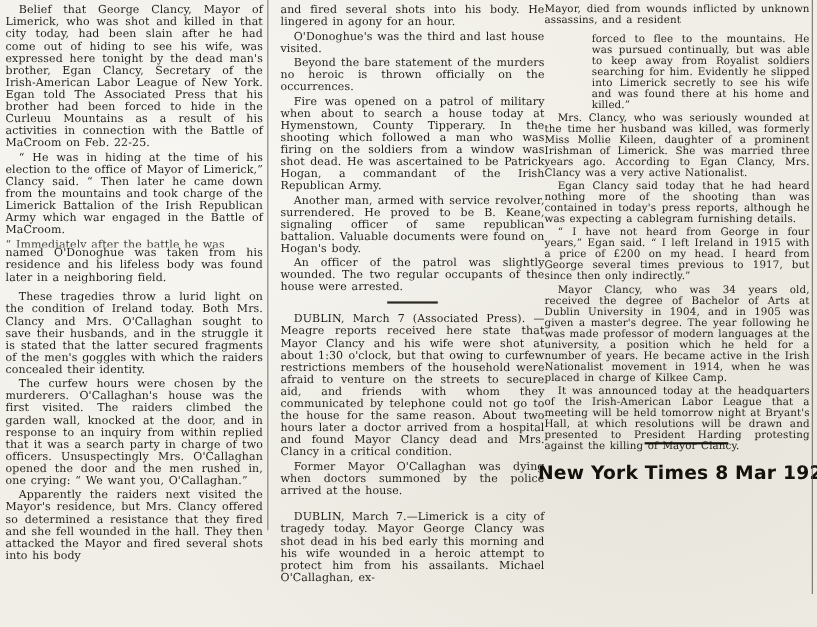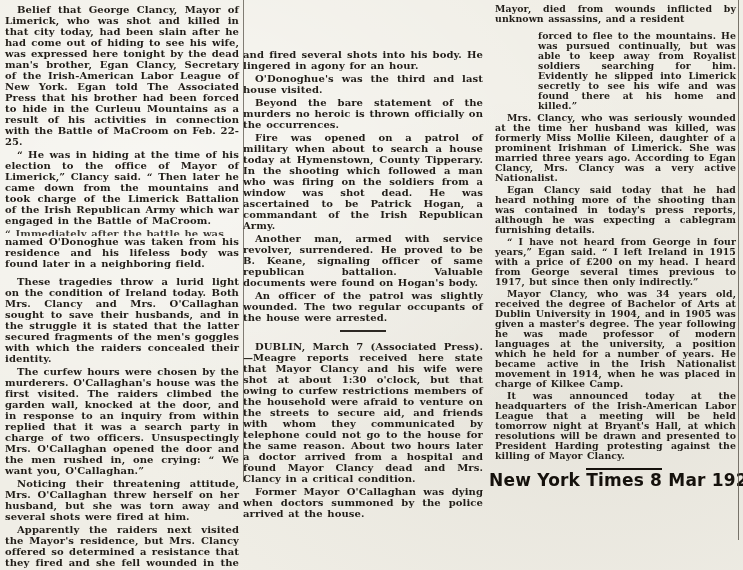--- a/index.html
+++ b/index.html
@@ -11,25 +11,25 @@
   .page{
     position:relative;width:743px;height:570px;overflow:hidden;
     background:
       radial-gradient(ellipse at 20% 30%, rgba(255,255,255,.5), rgba(255,255,255,0) 60%),
       radial-gradient(ellipse at 80% 70%, rgba(120,110,90,.08), rgba(120,110,90,0) 55%),
       #f0eee6;
     color:#211d18;
   }
   .col{position:absolute;top:0;}
   #c1{left:5px;width:234px;}
-  #c2{left:243px;width:240px;margin-top:45px;}
+  #c2{left:255px;width:240px;}
   #c3{left:495px;width:241px;}
   .para{
     margin:0 0 2px 0;
-    font-size:10px;line-height:11px;font-weight:bold;
+    font-size:10px;line-height:11px;font-weight:normal;
     text-align:justify;word-spacing:1px;letter-spacing:.1px;
     -webkit-hyphens:auto;hyphens:auto;
   }
   #c1 .para:first-child{margin-top:4px;}
   #c2 .para:first-child{margin-top:4px;}
   #c3 .para:first-child{margin-top:4px;}
   .indent{text-indent:12px;}
   .cut-line{
     height:8px;overflow:hidden;margin:1px 0 0 0;
     opacity:.85;
@@ -45,48 +45,48 @@
   .vrule{position:absolute;width:1px;background:#5a544b;}
   #rule-c1c2{left:243px;top:0;height:482px;opacity:.75;}
   #rule-right{left:738px;top:0;height:540px;opacity:.8;}
   .citation{
     margin-top:9px;text-align:center;
     font-family:"DejaVu Sans","Liberation Sans",sans-serif;
     font-weight:bold;font-size:17px;letter-spacing:.2px;
     color:#15110c;white-space:nowrap;
     transform:translateX(-6px);
   }
-  .citation .overlined{border-top:2px solid #15110c;padding-top:0px;}
+  .citation .overlined{border-top:2px solid #15110c;padding-top:16px;}
 </style>
 </head>
 <body>
 
 <div class="page">
 
   <div class="col" id="c1">
     <p class="para indent">Belief that George Clancy, Mayor of Limerick, who was shot and killed in that city today, had been slain after he had come out of hiding to see his wife, was expressed here tonight by the dead man's brother, Egan Clancy, Secretary of the Irish-American Labor League of New York. Egan told The Associated Press that his brother had been forced to hide in the Curleuu Mountains as a result of his activities in connection with the Battle of MaCroom on Feb. 22-25.</p>
     <p class="para indent">“ He was in hiding at the time of his election to the office of Mayor of Limerick,” Clancy said. “ Then later he came down from the mountains and took charge of the Limerick Battalion of the Irish Republican Army which war engaged in the Battle of MaCroom.</p>
     <p class="para cut-line">“ Immediately after the battle he was</p>
     <p class="para">named O'Donoghue was taken from his residence and his lifeless body was found later in a neighboring field.</p>
     <p class="para indent gap-sm">These tragedies throw a lurid light on the condition of Ireland today. Both Mrs. Clancy and Mrs. O'Callaghan sought to save their husbands, and in the struggle it is stated that the latter secured fragments of the men's goggles with which the raiders concealed their identity.</p>
     <p class="para indent">The curfew hours were chosen by the murderers. O'Callaghan's house was the first visited. The raiders climbed the garden wall, knocked at the door, and in response to an inquiry from within replied that it was a search party in charge of two officers. Unsuspectingly Mrs. O'Callaghan opened the door and the men rushed in, one crying: “ We want you, O'Callaghan.”</p>
-    <p class="para indent">Noticing their threatening attitude, Mrs. O'Callaghan threw herself on her husband, but she was torn away and several shots were fired at him.</p>
     <p class="para indent">Apparently the raiders next visited the Mayor's residence, but Mrs. Clancy offered so determined a resistance that they fired and she fell wounded in the hall. They then attacked the Mayor and fired several shots into his body</p>
   </div>
 
   <div class="col" id="c2">
     <p class="para">and fired several shots into his body. He lingered in agony for an hour.</p>
     <p class="para indent">O'Donoghue's was the third and last house visited.</p>
     <p class="para indent">Beyond the bare statement of the murders no heroic is thrown officially on the occurrences.</p>
     <p class="para indent">Fire was opened on a patrol of military when about to search a house today at Hymenstown, County Tipperary. In the shooting which followed a man who was firing on the soldiers from a window was shot dead. He was ascertained to be Patrick Hogan, a commandant of the Irish Republican Army.</p>
     <p class="para indent">Another man, armed with service revolver, surrendered. He proved to be B. Keane, signaling officer of same republican battalion. Valuable documents were found on Hogan's body.</p>
     <p class="para indent">An officer of the patrol was slightly wounded. The two regular occupants of the house were arrested.</p>
     <div class="divider"></div>
     <p class="para indent">DUBLIN, March 7 (Associated Press). —Meagre reports received here state that Mayor Clancy and his wife were shot at about 1:30 o'clock, but that owing to curfew restrictions members of the household were afraid to venture on the streets to secure aid, and friends with whom they communicated by telephone could not go to the house for the same reason. About two hours later a doctor arrived from a hospital and found Mayor Clancy dead and Mrs. Clancy in a critical condition.</p>
     <p class="para indent">Former Mayor O'Callaghan was dying when doctors summoned by the police arrived at the house.</p>
+    <p class="para indent gap-md">DUBLIN, March 7.—Limerick is a city of tragedy today. Mayor George Clancy was shot dead in his bed early this morning and his wife wounded in a heroic attempt to protect him from his assailants. Michael O'Callaghan, ex-</p>
   </div>
 
   <div class="col" id="c3">
     <p class="para">Mayor, died from wounds inflicted by unknown assassins, and a resident</p>
     <p class="para tight gap-sm">forced to flee to the mountains. He was pursued continually, but was able to keep away from Royalist soldiers searching for him. Evidently he slipped into Limerick secretly to see his wife and was found there at his home and killed.”</p>
     <p class="para indent">Mrs. Clancy, who was seriously wounded at the time her husband was killed, was formerly Miss Mollie Kileen, daughter of a prominent Irishman of Limerick. She was married three years ago. According to Egan Clancy, Mrs. Clancy was a very active Nationalist.</p>
     <p class="para indent">Egan Clancy said today that he had heard nothing more of the shooting than was contained in today's press reports, although he was expecting a cablegram furnishing details.</p>
     <p class="para indent">“ I have not heard from George in four years,” Egan said. “ I left Ireland in 1915 with a price of £200 on my head. I heard from George several times previous to 1917, but since then only indirectly.”</p>
     <p class="para indent">Mayor Clancy, who was 34 years old, received the degree of Bachelor of Arts at Dublin University in 1904, and in 1905 was given a master's degree. The year following he was made professor of modern languages at the university, a position which he held for a number of years. He became active in the Irish Nationalist movement in 1914, when he was placed in charge of Kilkee Camp.</p>
     <p class="para indent">It was announced today at the headquarters of the Irish-American Labor League that a meeting will be held tomorrow night at Bryant's Hall, at which resolutions will be drawn and presented to President Harding protesting against the killing of Mayor Clancy.</p>

